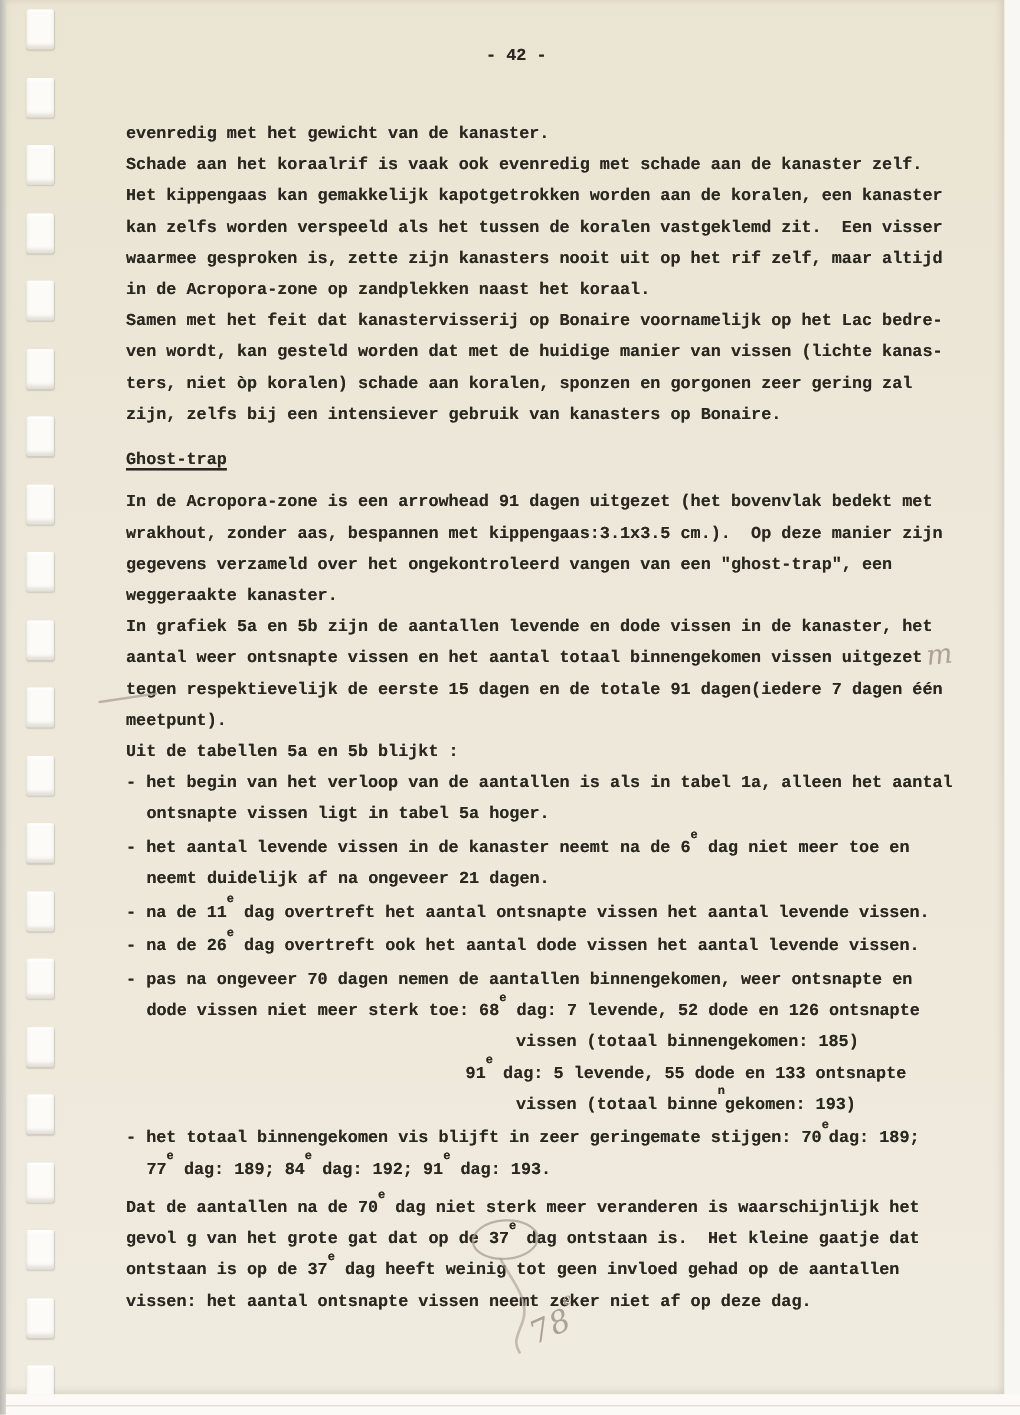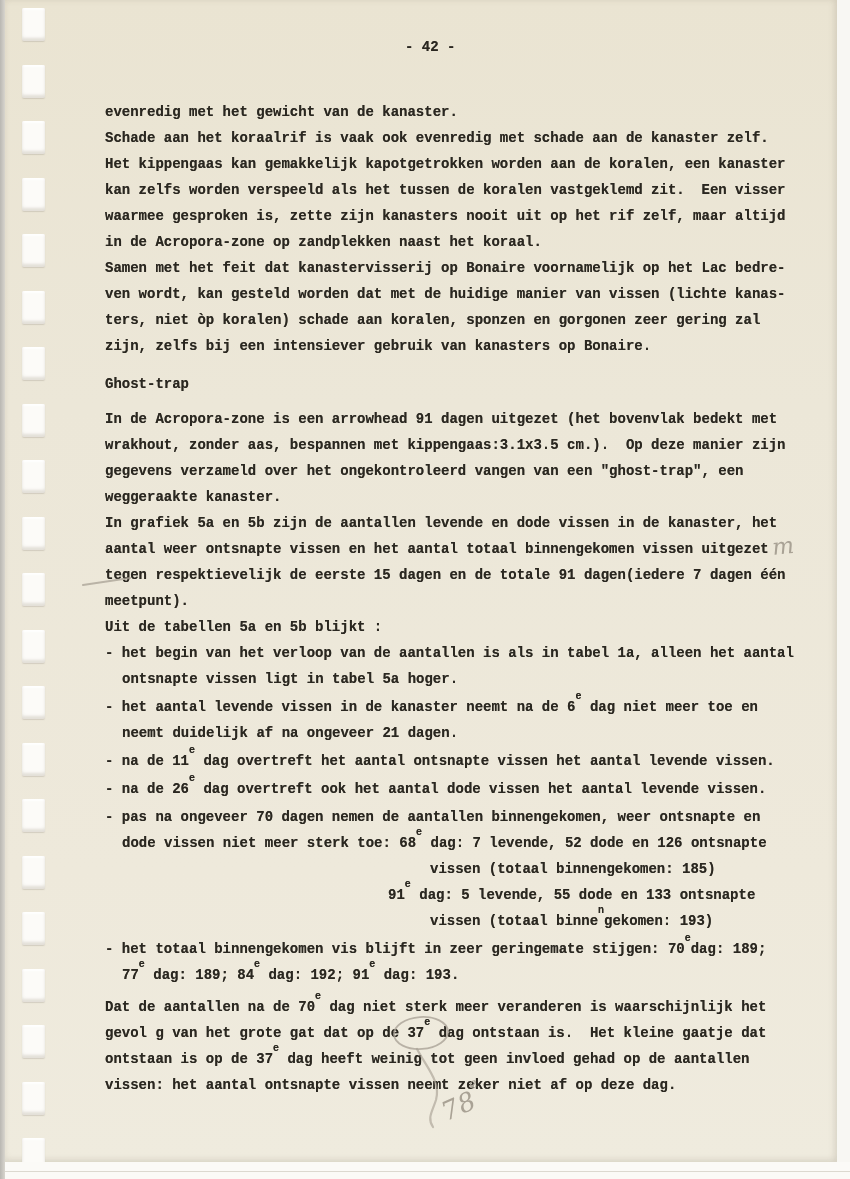--- a/index.html
+++ b/index.html
@@ -23,21 +23,21 @@
     position:absolute;left:17px;width:23px;height:33px;border-radius:2px;
     background:#fcfbf8;
     box-shadow:inset 0 -3px 3px rgba(160,152,134,.28), inset 0 2px 2px rgba(255,255,255,.9), 0 1px 1px rgba(150,143,128,.3);
   }
   .content{
     position:absolute;left:100px;top:34px;width:720px;
     font-size:14px;font-weight:700;line-height:26px;color:var(--ink,#2a2720);
     white-space:pre;text-shadow:0 0 .5px rgba(42,39,32,.65);
   }
   .line{height:26px;}
-  .heading{text-underline-offset:3px;text-decoration-thickness:1.5px;}
+  .heading{text-decoration:underline;text-underline-offset:3px;text-decoration-thickness:1.5px;}
   sup.ts{font-size:10px;position:relative;top:-6px;line-height:0;}
   .pencil-note{
     position:absolute;z-index:6;color:var(--pencil,#a9a295);
     font-family:"DejaVu Serif",serif;font-style:italic;
   }
   .margin-mark{left:772px;top:533px;font-size:23px;transform:rotate(-6deg);}
   .day-note{left:441px;top:1089px;font-size:26px;transform:rotate(-24deg);letter-spacing:1px;}
   .day-note sup.ts{font-size:14px;top:-9px;}
   .overlay{position:absolute;left:0;top:0;z-index:6;pointer-events:none;}
 </style>

